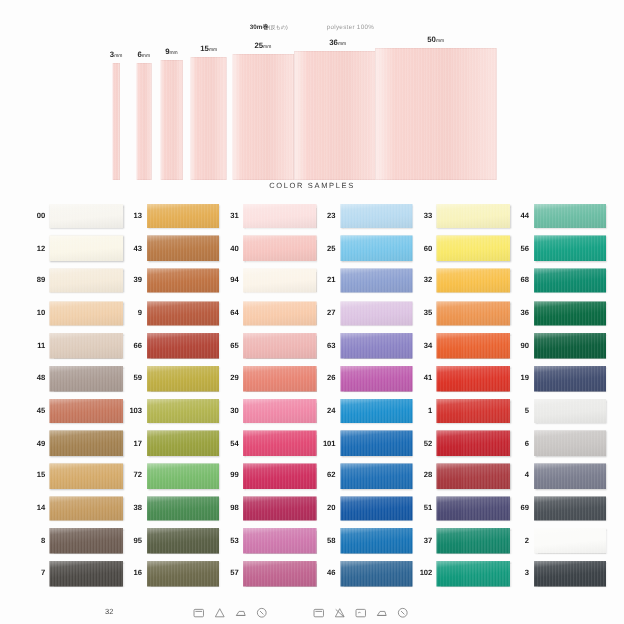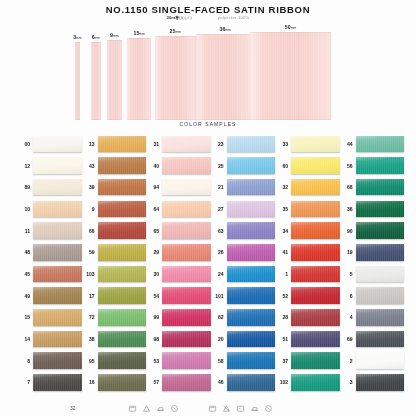--- a/index.html
+++ b/index.html
@@ -166,21 +166,20 @@
     display: block;
     opacity: .62;
   }
   .care-icon svg { display: block; width: 9px; height: 9px; }
 </style>
 </head>
 <body>
 
 <div id="page">
 
-  <div class="title">NO.1150  SINGLE-FACED  SATIN  RIBBON</div>
 
   <div class="subtitle-row">
     <span class="sub-len"><span>30m巻</span><span class="tiny">(反もの)</span></span>
     <span class="sub-mat">polyester 100%</span>
   </div>
 
   <div id="ribbons">
       <div class="ribbon" style="left: 75px; width: 4.86px; height: 78px; background: linear-gradient(90deg, rgba(255, 255, 255, 0.6) 0%, rgba(255, 255, 255, 0.06) 16%, rgba(0, 0, 0, 0.01) 60%, rgba(255, 255, 255, 0.34) 100%), rgb(248, 210, 205);">
         <span class="wlabel"><span>3</span><span class="u">mm</span></span>
       </div>

